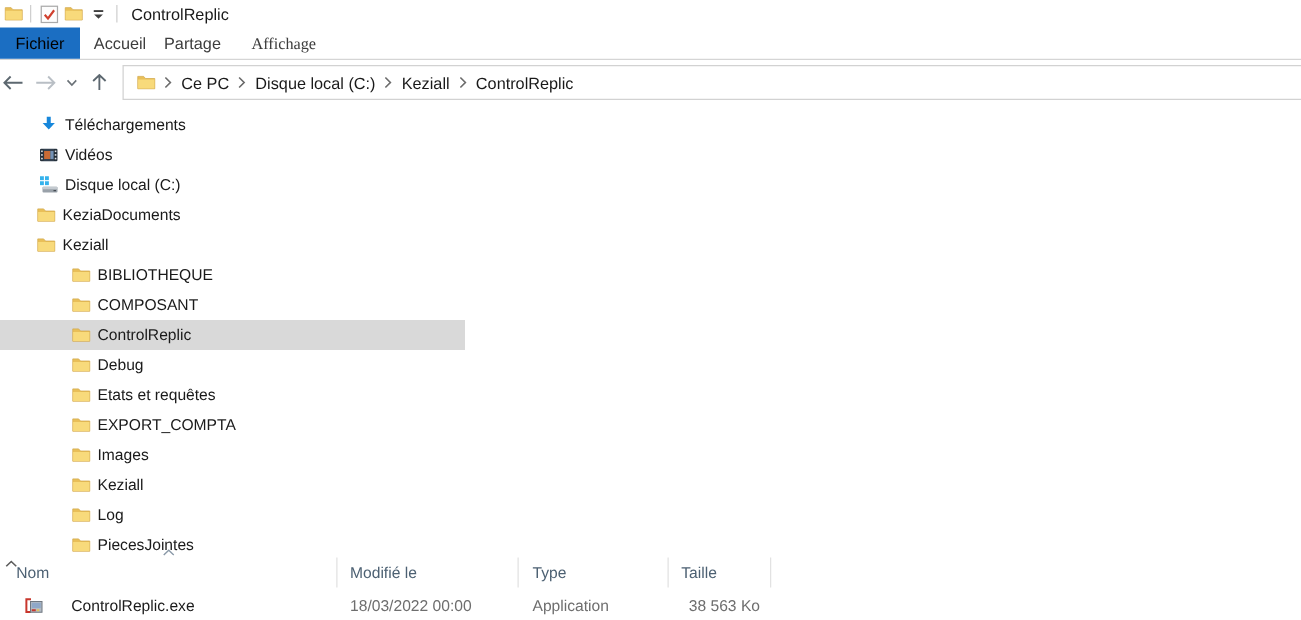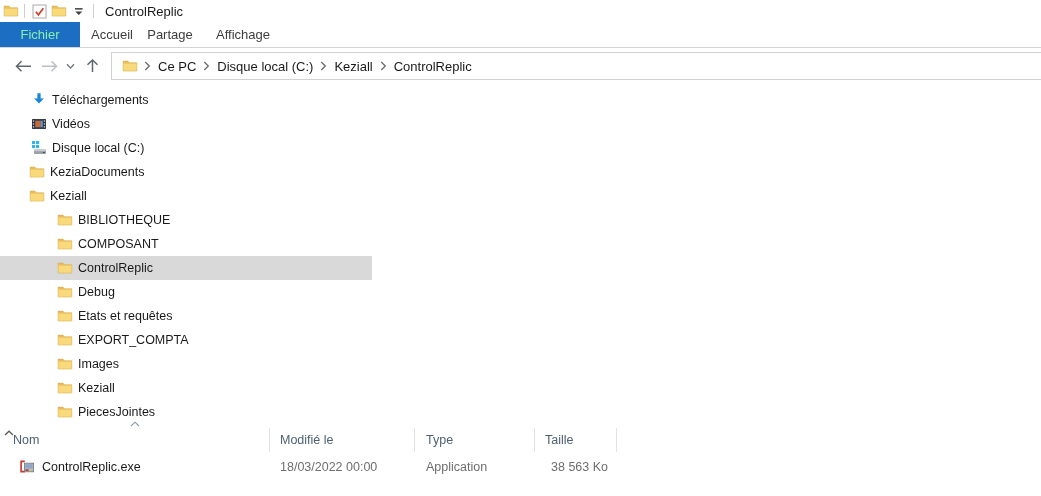--- a/index.html
+++ b/index.html
@@ -17,27 +17,27 @@
   
   .titlebar{height:22px;display:flex;align-items:center;padding-left:2px;background:#fff;}
   .titlebar .icon{display:flex;align-items:center;justify-content:center;width:18px;height:18px;}
   .tb-sep{width:1px;height:14px;background:#cfcfcf;margin:0 4px;}
   .qat-btn{display:flex;align-items:center;justify-content:center;width:20px;height:20px;cursor:default;}
   .win-title{font-size:13px;margin-left:7px;white-space:nowrap;}
 
   
   .tabs{height:26px;display:flex;align-items:stretch;border-bottom:1px solid #d5d5d5;background:#fff;}
   .tab{display:flex;align-items:center;justify-content:center;font-size:13px;color:#3d3d3d;}
-  .tab-file{width:80px;background:var(--accent);color:#86efac;}
+  .tab-file{width:64px;background:var(--accent);color:#000000;}
   .tab-accueil{width:56px;margin-left:4px;}
   .tab-partage{width:56px;margin-left:2px;}
-  .tab-affichage{width:66px;margin-left:12px;}
-
-  
-  .addressrow{height:36px;display:flex;align-items:center;background:#fff;padding-left:13px;}
+  .tab-affichage{width:66px;margin-left:12px;font-family:Liberation Serif, serif;}
+
+  
+  .addressrow{height:36px;display:flex;align-items:center;background:#fff;}
   .navbtn{display:flex;align-items:center;justify-content:center;height:24px;}
   .nav-back{width:20px;margin-right:6px;}
   .nav-fwd{width:20px;margin-right:4px;}
   .nav-hist{width:14px;margin-right:6px;}
   .nav-up{width:18px;margin-right:10px;}
   .addressbox{flex:1;height:28px;border:1px solid #d2d2d2;display:flex;align-items:center;background:#fff;padding-left:10px;margin-right:-1px;}
   .addr-folder{display:flex;align-items:center;margin-right:2px;}
   .crumb{font-size:13px;padding:0 3px;white-space:nowrap;cursor:default;}
   .crumb-chev{display:flex;align-items:center;justify-content:center;width:15px;height:100%;}
 
@@ -62,21 +62,21 @@
   .main{flex:1;position:relative;}
   .list-header{display:flex;height:28px;align-items:flex-end;position:relative;}
   .hcell{position:relative;height:24px;display:flex;align-items:center;font-size:12.5px;color:var(--hdr);border-right:1px solid #e2e2e2;cursor:default;}
   .hcell.c-name{width:270px;padding-left:13px;}
   .hcell.c-mod{width:145px;padding-left:10px;}
   .hcell.c-type{width:120px;padding-left:11px;}
   .hcell.c-size{width:82px;padding-left:10px;}
   .sort-caret{position:absolute;top:-3px;left:0;width:270px;display:flex;justify-content:center;}
 
   .file-row{display:flex;align-items:center;height:22px;margin-top:4px;font-size:12.5px;cursor:default;}
-  .cell{white-space:nowrap;overflow:hidden;}
+  .cell{white-space:nowrap;overflow:hidden;gap:15px;}
   .cell.c-name{width:270px;padding-left:18px;display:flex;align-items:center;color:var(--text);}
   .cell.c-name .file-icon{display:flex;align-items:center;justify-content:center;width:17px;height:17px;margin-right:7px;flex:0 0 auto;}
   .cell.c-mod{width:145px;padding-left:10px;color:var(--muted);}
   .cell.c-type{width:120px;padding-left:11px;color:var(--muted);}
   .cell.c-size{width:82px;padding-right:9px;text-align:right;color:var(--muted);}
 </style>
 </head>
 <body>
 
 <div class="screen">
@@ -306,20 +306,29 @@
     <span class="tree-label">Images</span>
   </div>
         <div class="tree-item lvl3">
     <span class="tree-icon">
             <svg width="16" height="16" viewBox="0 0 16 16">
               <path d="M1.2 3.1h4.7l1.5 1.7h7.4V13H1.2z" fill="#e9bf58" stroke="#d3a94c" stroke-width="0.6"></path>
               <path d="M1.5 5.6h13V12.7h-13z" fill="#f8da7b"></path>
             </svg>
           </span>
     <span class="tree-label">Keziall</span>
+  </div>
+        <div class="tree-item lvl3">
+    <span class="tree-icon">
+            <svg width="16" height="16" viewBox="0 0 16 16">
+              <path d="M1.2 3.1h4.7l1.5 1.7h7.4V13H1.2z" fill="#e9bf58" stroke="#d3a94c" stroke-width="0.6"></path>
+              <path d="M1.5 5.6h13V12.7h-13z" fill="#f8da7b"></path>
+            </svg>
+          </span>
+    <span class="tree-label">Log</span>
   </div>
         <div class="tree-item lvl3">
     <span class="tree-icon">
             <svg width="16" height="16" viewBox="0 0 16 16">
               <path d="M1.2 3.1h4.7l1.5 1.7h7.4V13H1.2z" fill="#e9bf58" stroke="#d3a94c" stroke-width="0.6"></path>
               <path d="M1.5 5.6h13V12.7h-13z" fill="#f8da7b"></path>
             </svg>
           </span>
     <span class="tree-label">PiecesJointes</span>
   </div>

